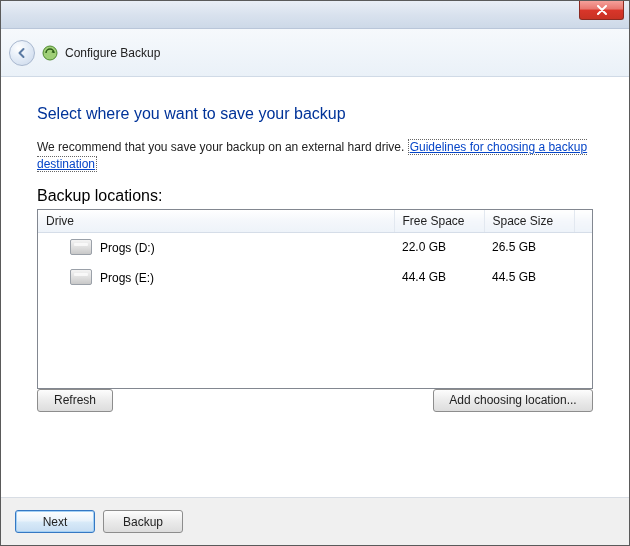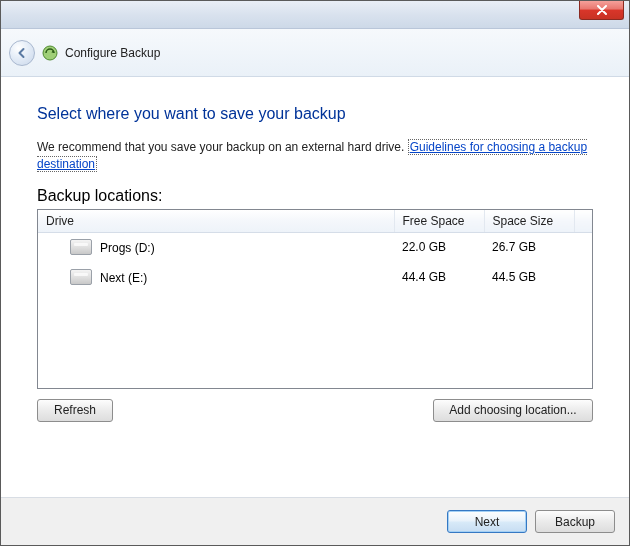--- a/index.html
+++ b/index.html
@@ -150,21 +150,20 @@
     content: "";
     position: absolute;
     left: 3px; right: 3px; top: 3px; height: 3px;
     background: rgba(255,255,255,0.7);
     border-radius: 1px;
   }
   
   .row-btns {
     display: flex;
     justify-content: space-between;
-    margin-top: 10px;
   }
   .btn {
     font-family: inherit;
     font-size: 12px;
     padding: 3px 14px;
     min-width: 76px;
     height: 23px;
     background: linear-gradient(to bottom, #fdfdfd 0%, #ebebeb 50%, #dddddd 100%);
     border: 1px solid #8d8d8d;
     border-radius: 3px;
@@ -176,21 +175,20 @@
     border: 1px solid #3578c3;
     box-shadow: 0 0 0 1px #a3d0f5 inset;
     background: linear-gradient(to bottom, #fefefe 0%, #eaf3fb 45%, #d7e9f8 55%, #c7ddf2 100%);
   }
   
   .footer {
     border-top: 1px solid #d8dde4;
     background: #f0f0f0;
     height: 48px;
     display: flex;
-    justify-content: flex-end;
     align-items: center;
     gap: 8px;
     padding: 0 14px;
   }
   .footer .btn { min-width: 80px; }
 </style>
 </head>
 <body>
 
 <div class="window">
@@ -246,28 +244,28 @@
         </thead>
         <tbody id="tbody">
         <tr>
               <td>
                 <div class="drive-cell">
                   <span class="drive-ico"></span>
                   <span>Progs (D:)</span>
                 </div>
               </td>
               <td>22.0 GB</td>
-              <td>26.7 GB</td>
+              <td>26.5 GB</td>
               <td></td>
             </tr>
             <tr>
               <td>
                 <div class="drive-cell">
                   <span class="drive-ico"></span>
-                  <span>Next (E:)</span>
+                  <span>Progs (E:)</span>
                 </div>
               </td>
               <td>44.4 GB</td>
               <td>44.5 GB</td>
               <td></td>
             </tr>
             <tr class="empty">
               <td></td>
               <td></td>
               <td></td>

